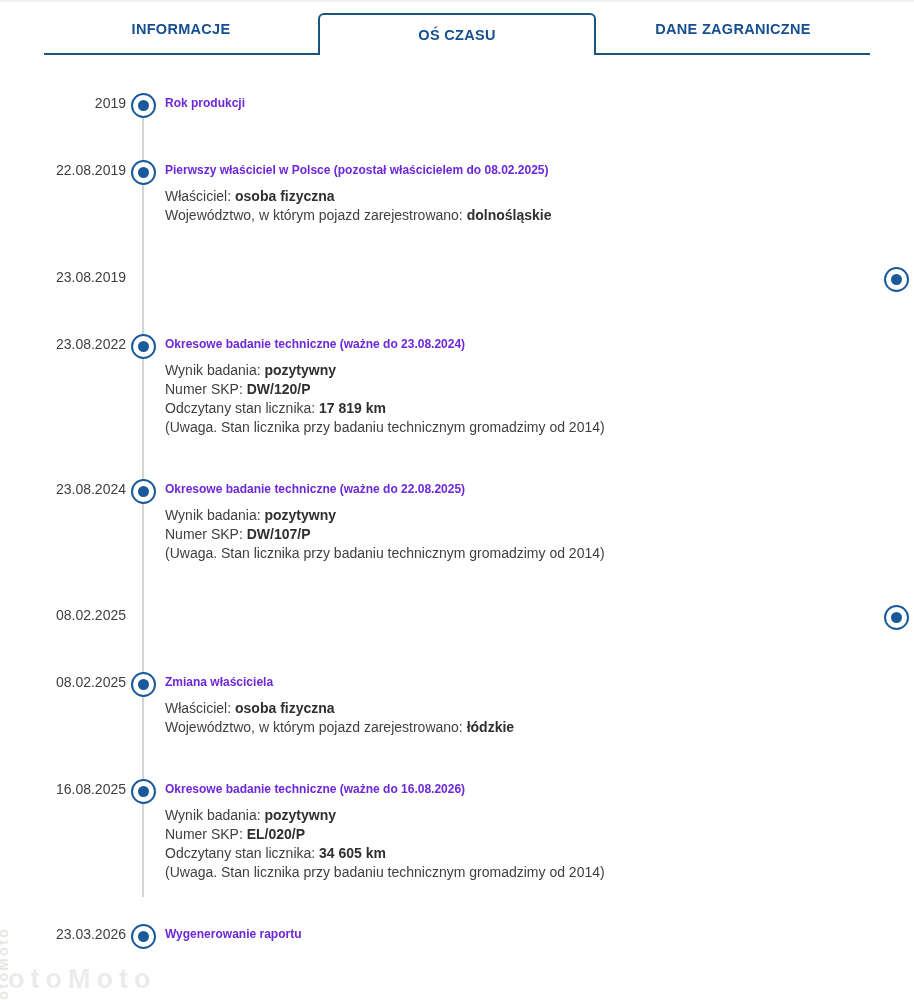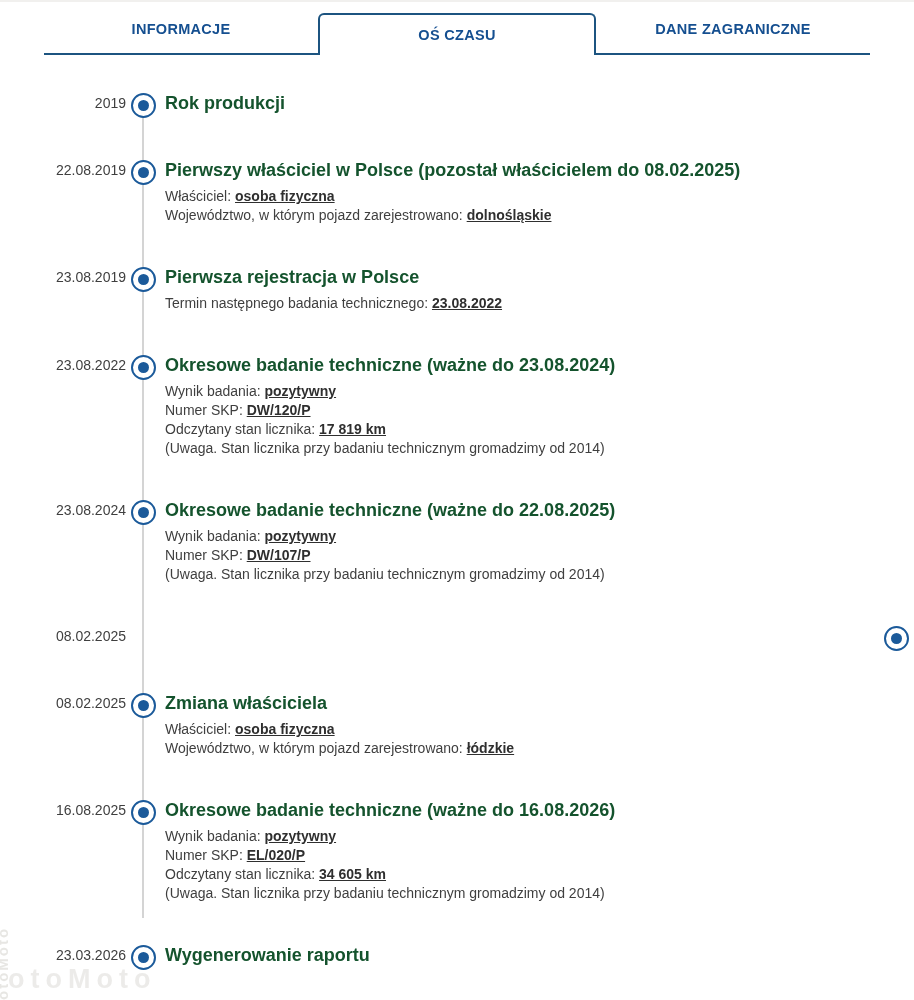--- a/index.html
+++ b/index.html
@@ -32,24 +32,24 @@
     line-height:19px;padding-top:1px;flex:none;
   }
   .ev-marker-col{width:35px;flex:none;display:flex;justify-content:center;align-items:flex-start;}
   .marker{
     width:21px;height:21px;border-radius:50%;
     border:2px solid #1b5a9a;background:#ffffff;
     display:flex;align-items:center;justify-content:center;flex:none;
   }
   .marker-dot{width:11px;height:11px;border-radius:50%;background:#1b5a9a;}
   .ev-content{flex:1;padding-left:4px;min-width:0;}
-  .ev-title{font-size:18px;font-weight:bold;color:#14532d;line-height:19px;padding-top:1px;}
+  .ev-title{font-size:12px;font-weight:bold;color:#6d28d9;line-height:19px;padding-top:1px;}
   .ev-details{margin-top:7px;}
   .detail-line{font-size:14px;color:#3f3f3f;line-height:19px;}
-  .detail-line b{color:#2f2f2f;text-decoration:underline;}
+  .detail-line b{color:#2f2f2f;}
   
   .watermark{
     position:absolute;left:8px;top:962px;font-size:27px;font-weight:bold;
     color:rgba(185,183,176,0.28);letter-spacing:6px;z-index:2;pointer-events:none;
   }
   .watermark-vert{
     position:absolute;left:-6px;top:998px;font-size:15px;font-weight:bold;
     color:rgba(185,183,176,0.35);transform:rotate(-90deg);transform-origin:left top;
     letter-spacing:2px;z-index:2;pointer-events:none;
   }
@@ -89,26 +89,20 @@
           <div class="detail-line"><span>Właściciel: </span><b>osoba fizyczna</b></div>
           <div class="detail-line"><span>Województwo, w którym pojazd zarejestrowano: </span><b>dolnośląskie</b></div>
         </div>
       </div>
     </div>
     <div class="event">
       <div class="ev-date">23.08.2019</div>
       <div class="ev-marker-col">
         <div class="marker">
           <div class="marker-dot"></div>
-        </div>
-      </div>
-      <div class="ev-content">
-        <div class="ev-title">Pierwsza rejestracja w Polsce</div>
-        <div class="ev-details">
-          <div class="detail-line"><span>Termin następnego badania technicznego: </span><b>23.08.2022</b></div>
         </div>
       </div>
     </div>
     <div class="event">
       <div class="ev-date">23.08.2022</div>
       <div class="ev-marker-col">
         <div class="marker">
           <div class="marker-dot"></div>
         </div>
       </div>

